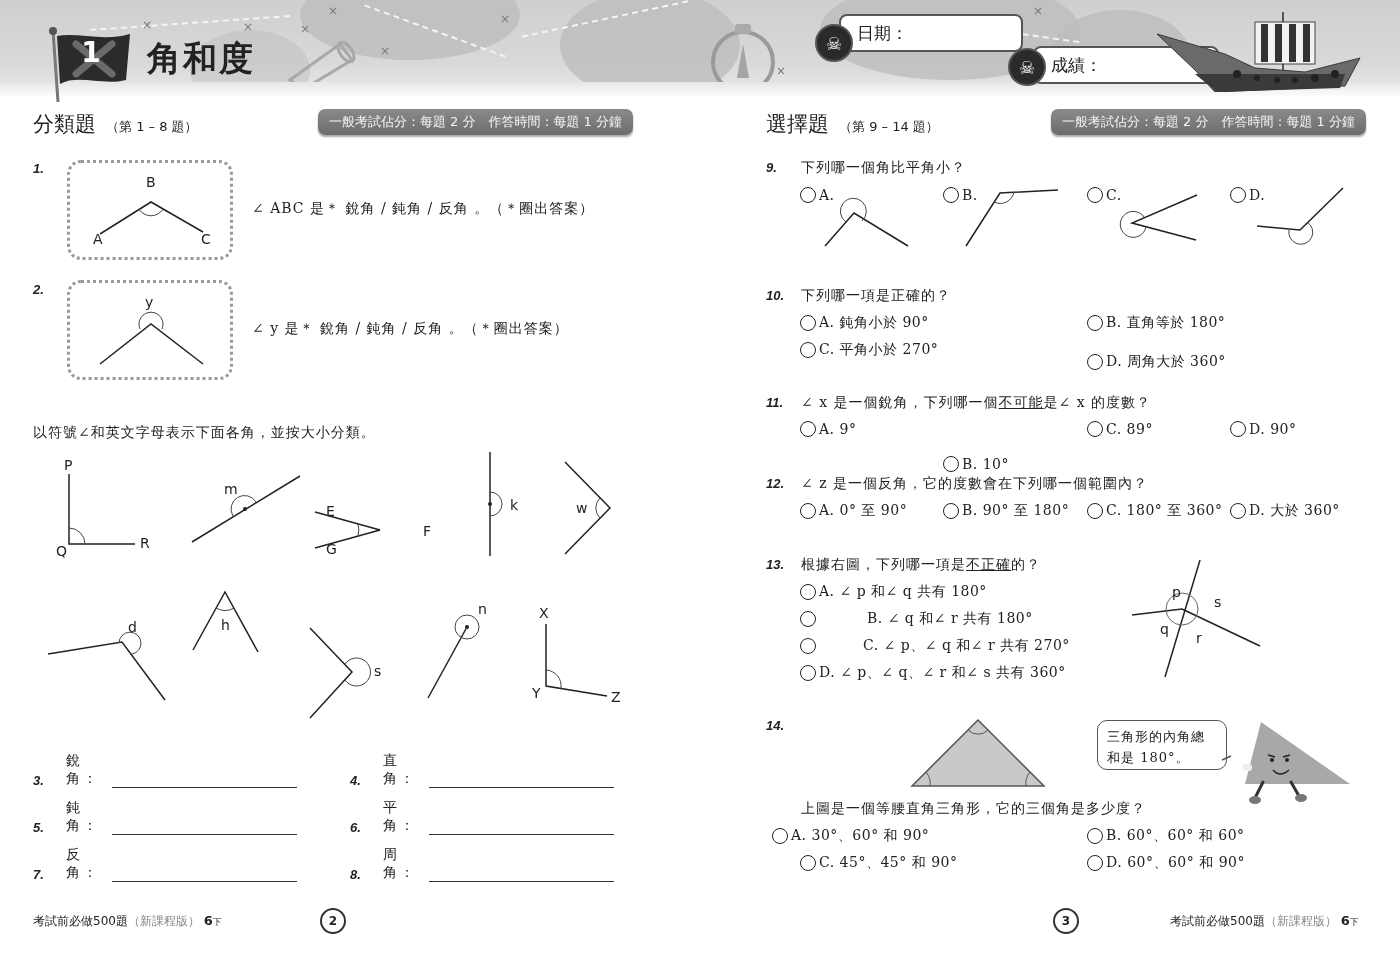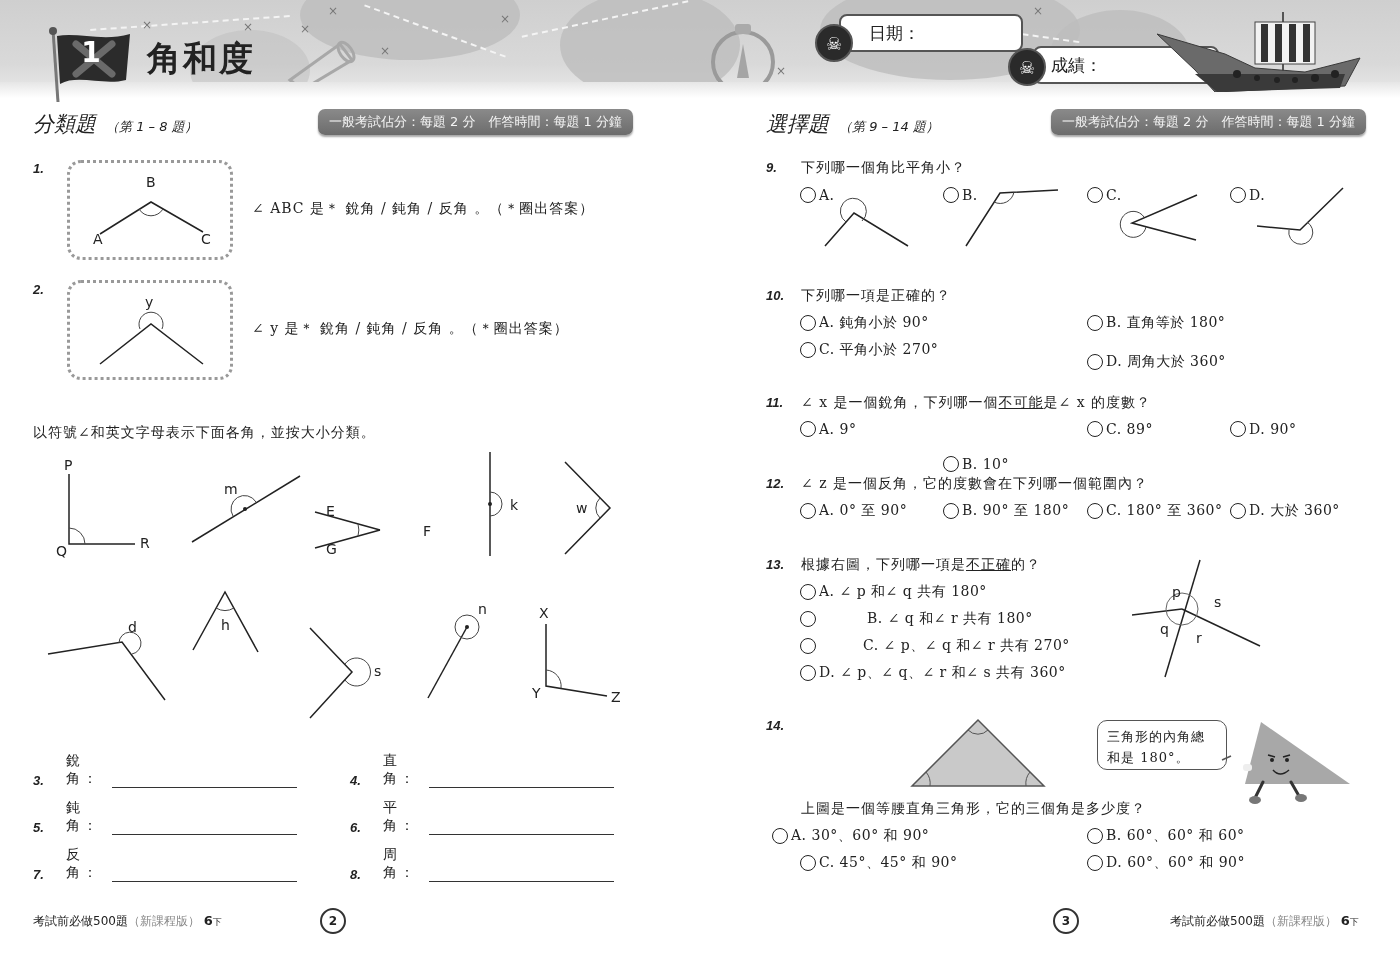--- a/index.html
+++ b/index.html
@@ -31,21 +31,21 @@
     font-family: "DejaVu Sans", sans-serif; font-size: 17px; color: #222; padding-left: 12px;
     display: flex; align-items: center;
   }
   .skull-badge {
     position: absolute; width: 38px; height: 38px; border-radius: 50%; background: #2a2a2a;
     border: 2px solid #555; display: flex; align-items: center; justify-content: center;
     color: #fff; font-size: 18px; font-family: "DejaVu Sans", sans-serif;
   }
   .ship { position: absolute; left: 1155px; top: 12px; width: 215px; height: 80px; }
 
-  .section-title { position: absolute; font-family: "DejaVu Sans", sans-serif; font-size: 21px; color: #222; font-style: italic; }
+  .section-title { position: absolute; font-family: "DejaVu Sans", sans-serif; font-size: 21px; color: #222; }
   .section-sub { font-size: 13px; margin-left: 10px; }
   .score-pill {
     position: absolute; height: 26px; border-radius: 7px;
     background: linear-gradient(180deg, #8a8a8a, #6c6c6c);
     color: #f4f4f4; font-family: "DejaVu Sans", sans-serif; font-size: 13px;
     display: flex; align-items: center; justify-content: center;
     box-shadow: 0 2px 2px rgba(0,0,0,.35);
   }
 
   .qnum { position: absolute; font-family: "Liberation Sans", sans-serif; font-weight: bold; font-size: 13px; color: #222; font-style: italic; }
@@ -115,21 +115,21 @@
 <svg class="flag" viewBox="0 0 90 76">
   <line x1="5" y1="4" x2="10" y2="76" stroke="#777" stroke-width="3"></line>
   <circle cx="5" cy="5" r="4" fill="#555"></circle>
   <path d="M9 10 C 30 6, 55 16, 82 8 L 78 54 C 55 60, 30 48, 12 58 Z" fill="#2b2b2b"></path>
   <path d="M28 18 L64 48 M64 18 L28 48" stroke="#6a6a6a" stroke-width="7" stroke-linecap="round"></path>
 </svg>
 <div style="position:absolute;left:76px;top:36px;width:30px;text-align:center;color:#fff;font-family:'DejaVu Sans',sans-serif;font-weight:bold;font-size:28px;">1</div>
 <div class="unit-title">角和度</div>
 
 <div class="field-box" style="left:839px;top:14px;width:184px;height:38px;">
-  <span style="margin-left:16px;">日期：</span>
+  <span style="margin-left:4px;">日期：</span>
 </div>
 <div class="skull-badge" style="left:815px;top:24px;">☠</div>
 
 <div class="field-box" style="left:1033px;top:46px;width:186px;height:38px;">
   <span style="margin-left:4px;">成績：</span>
 </div>
 <div class="skull-badge" style="left:1008px;top:48px;">☠</div>
 
 <svg class="ship" viewBox="0 0 215 80">
   <line x1="128" y1="0" x2="128" y2="60" stroke="#555" stroke-width="2"></line>

